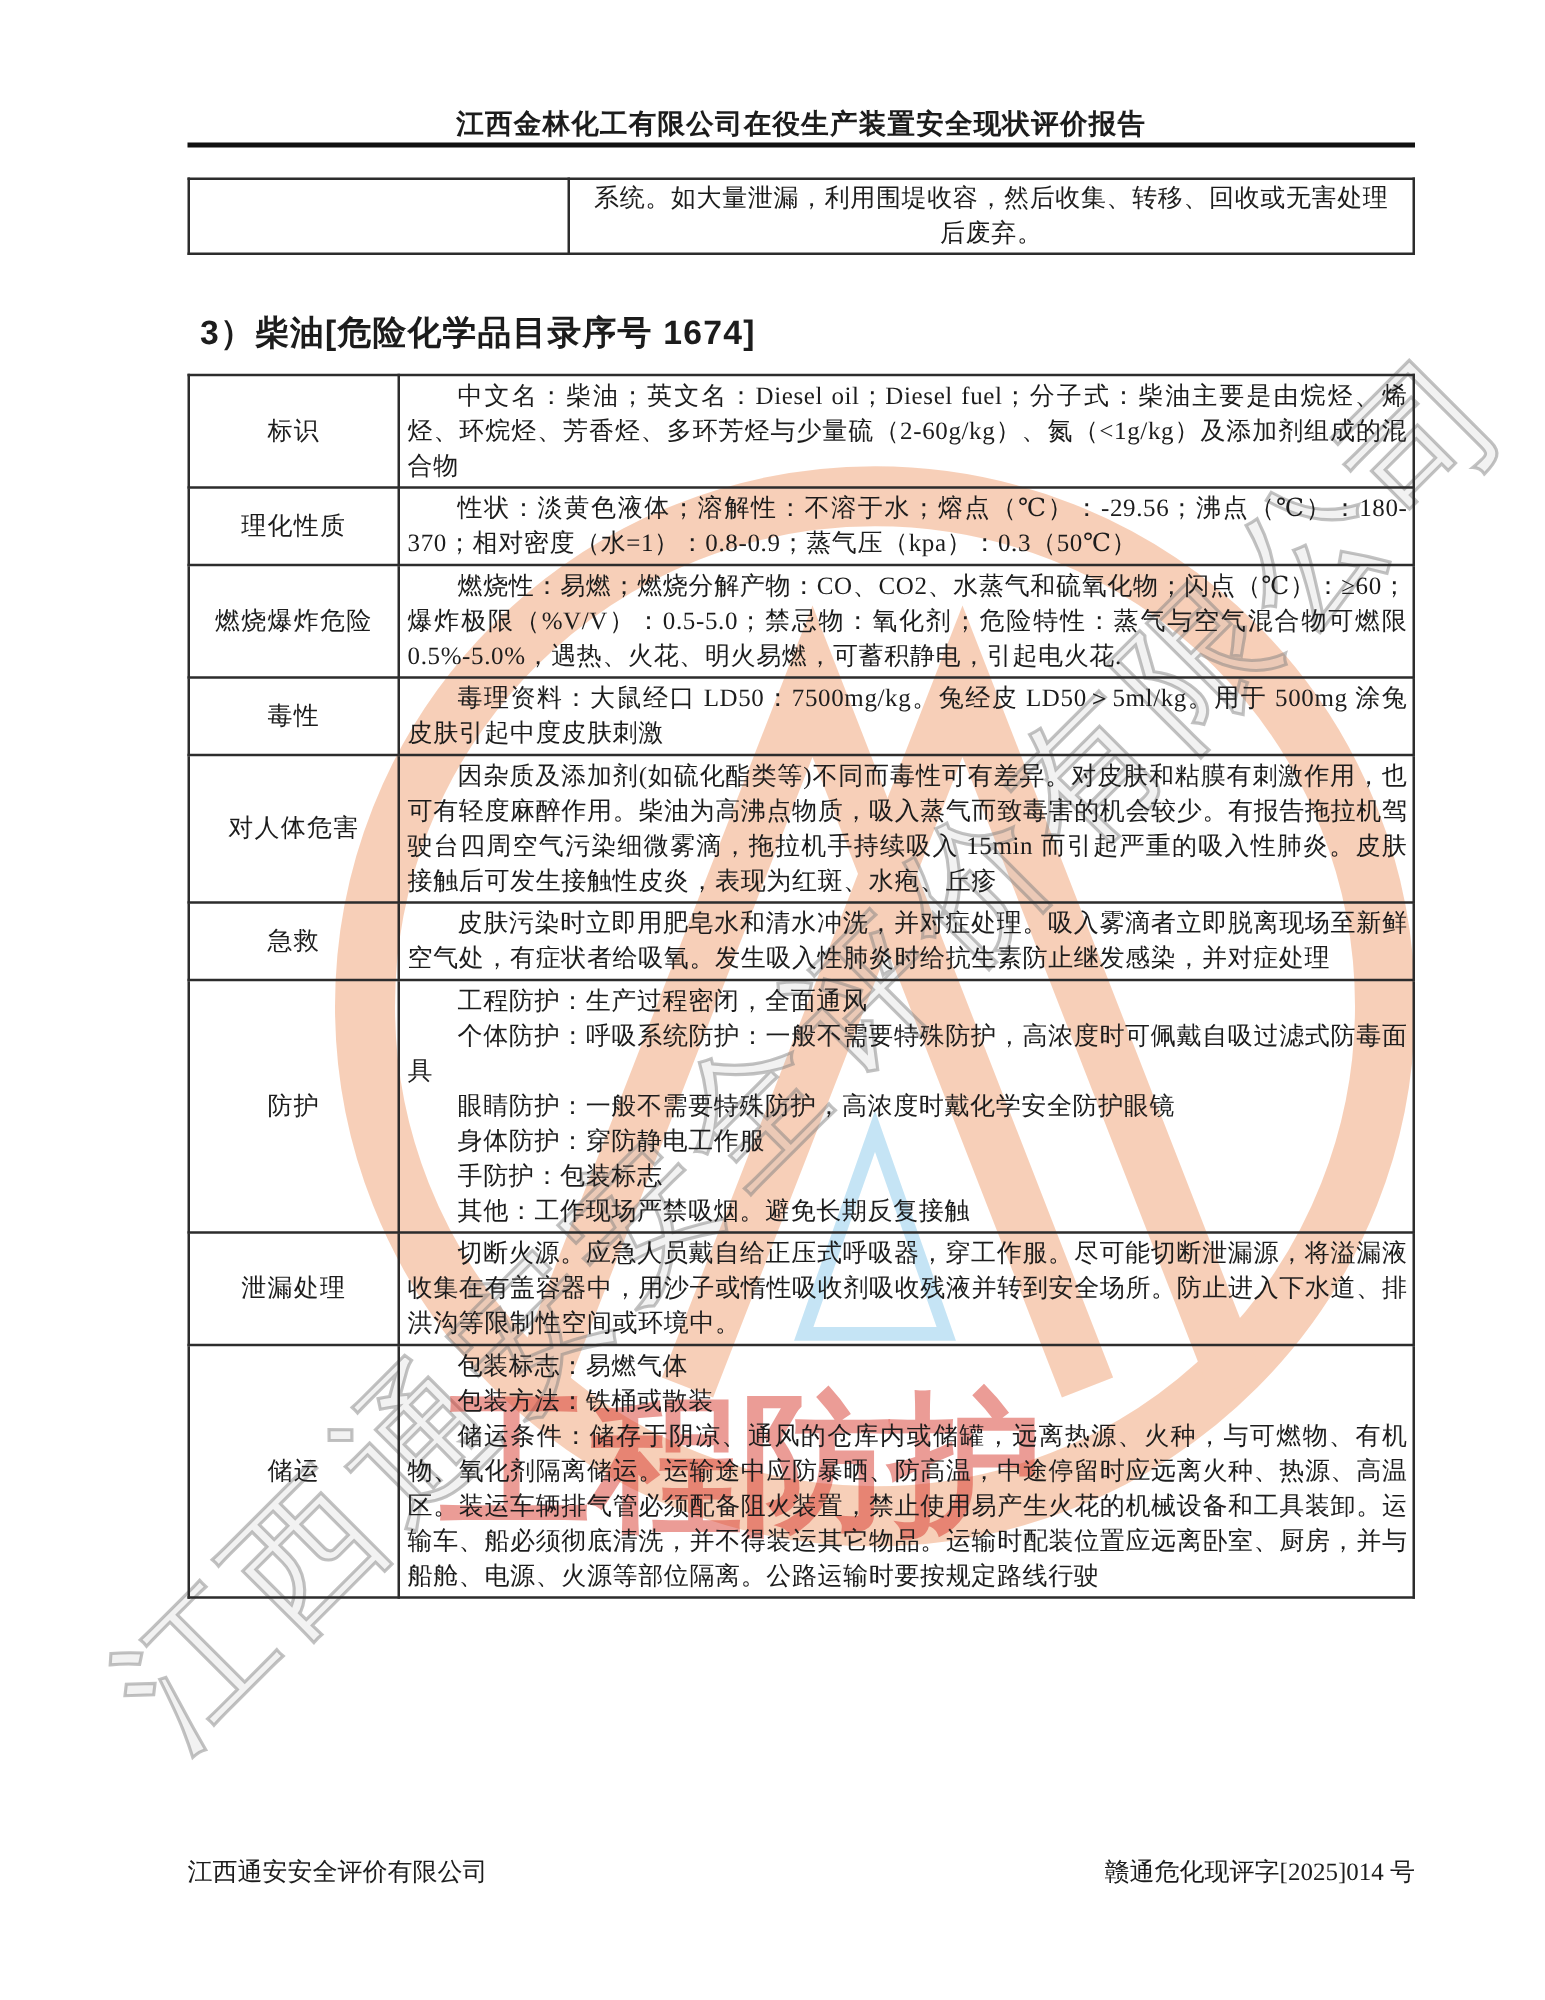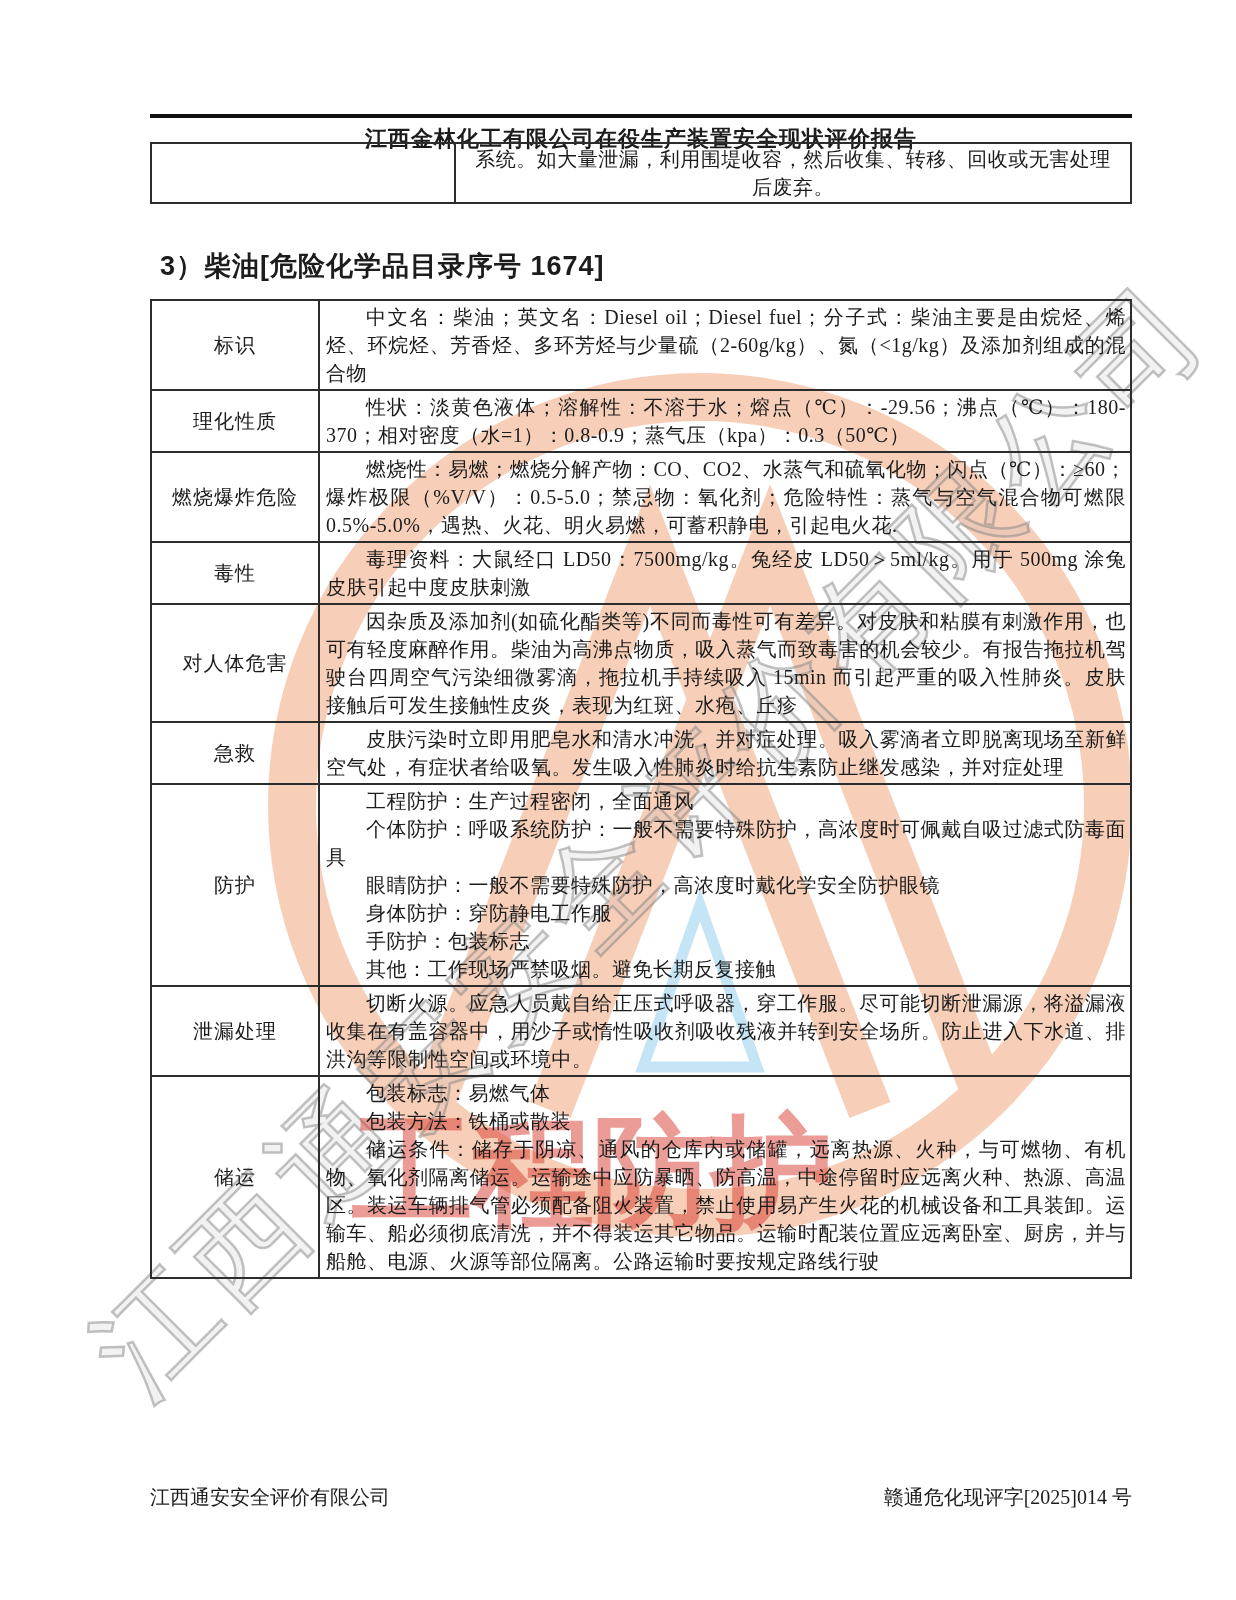--- a/index.html
+++ b/index.html
@@ -55,21 +55,20 @@
   }
   
   .header-title{
     position:absolute;
     left:150px;top:84px;width:982px;
     text-align:center;
     font-size:22px;
     font-weight:600;
     letter-spacing:1px;
     z-index:3;
-    margin-top:40px;
   }
   .header-rule{
     position:absolute;
     left:150px;top:114px;width:982px;height:4px;
     background:#111;
     z-index:3;
   }
   
   .cont-table{
     position:absolute;left:150px;top:142px;width:982px;

